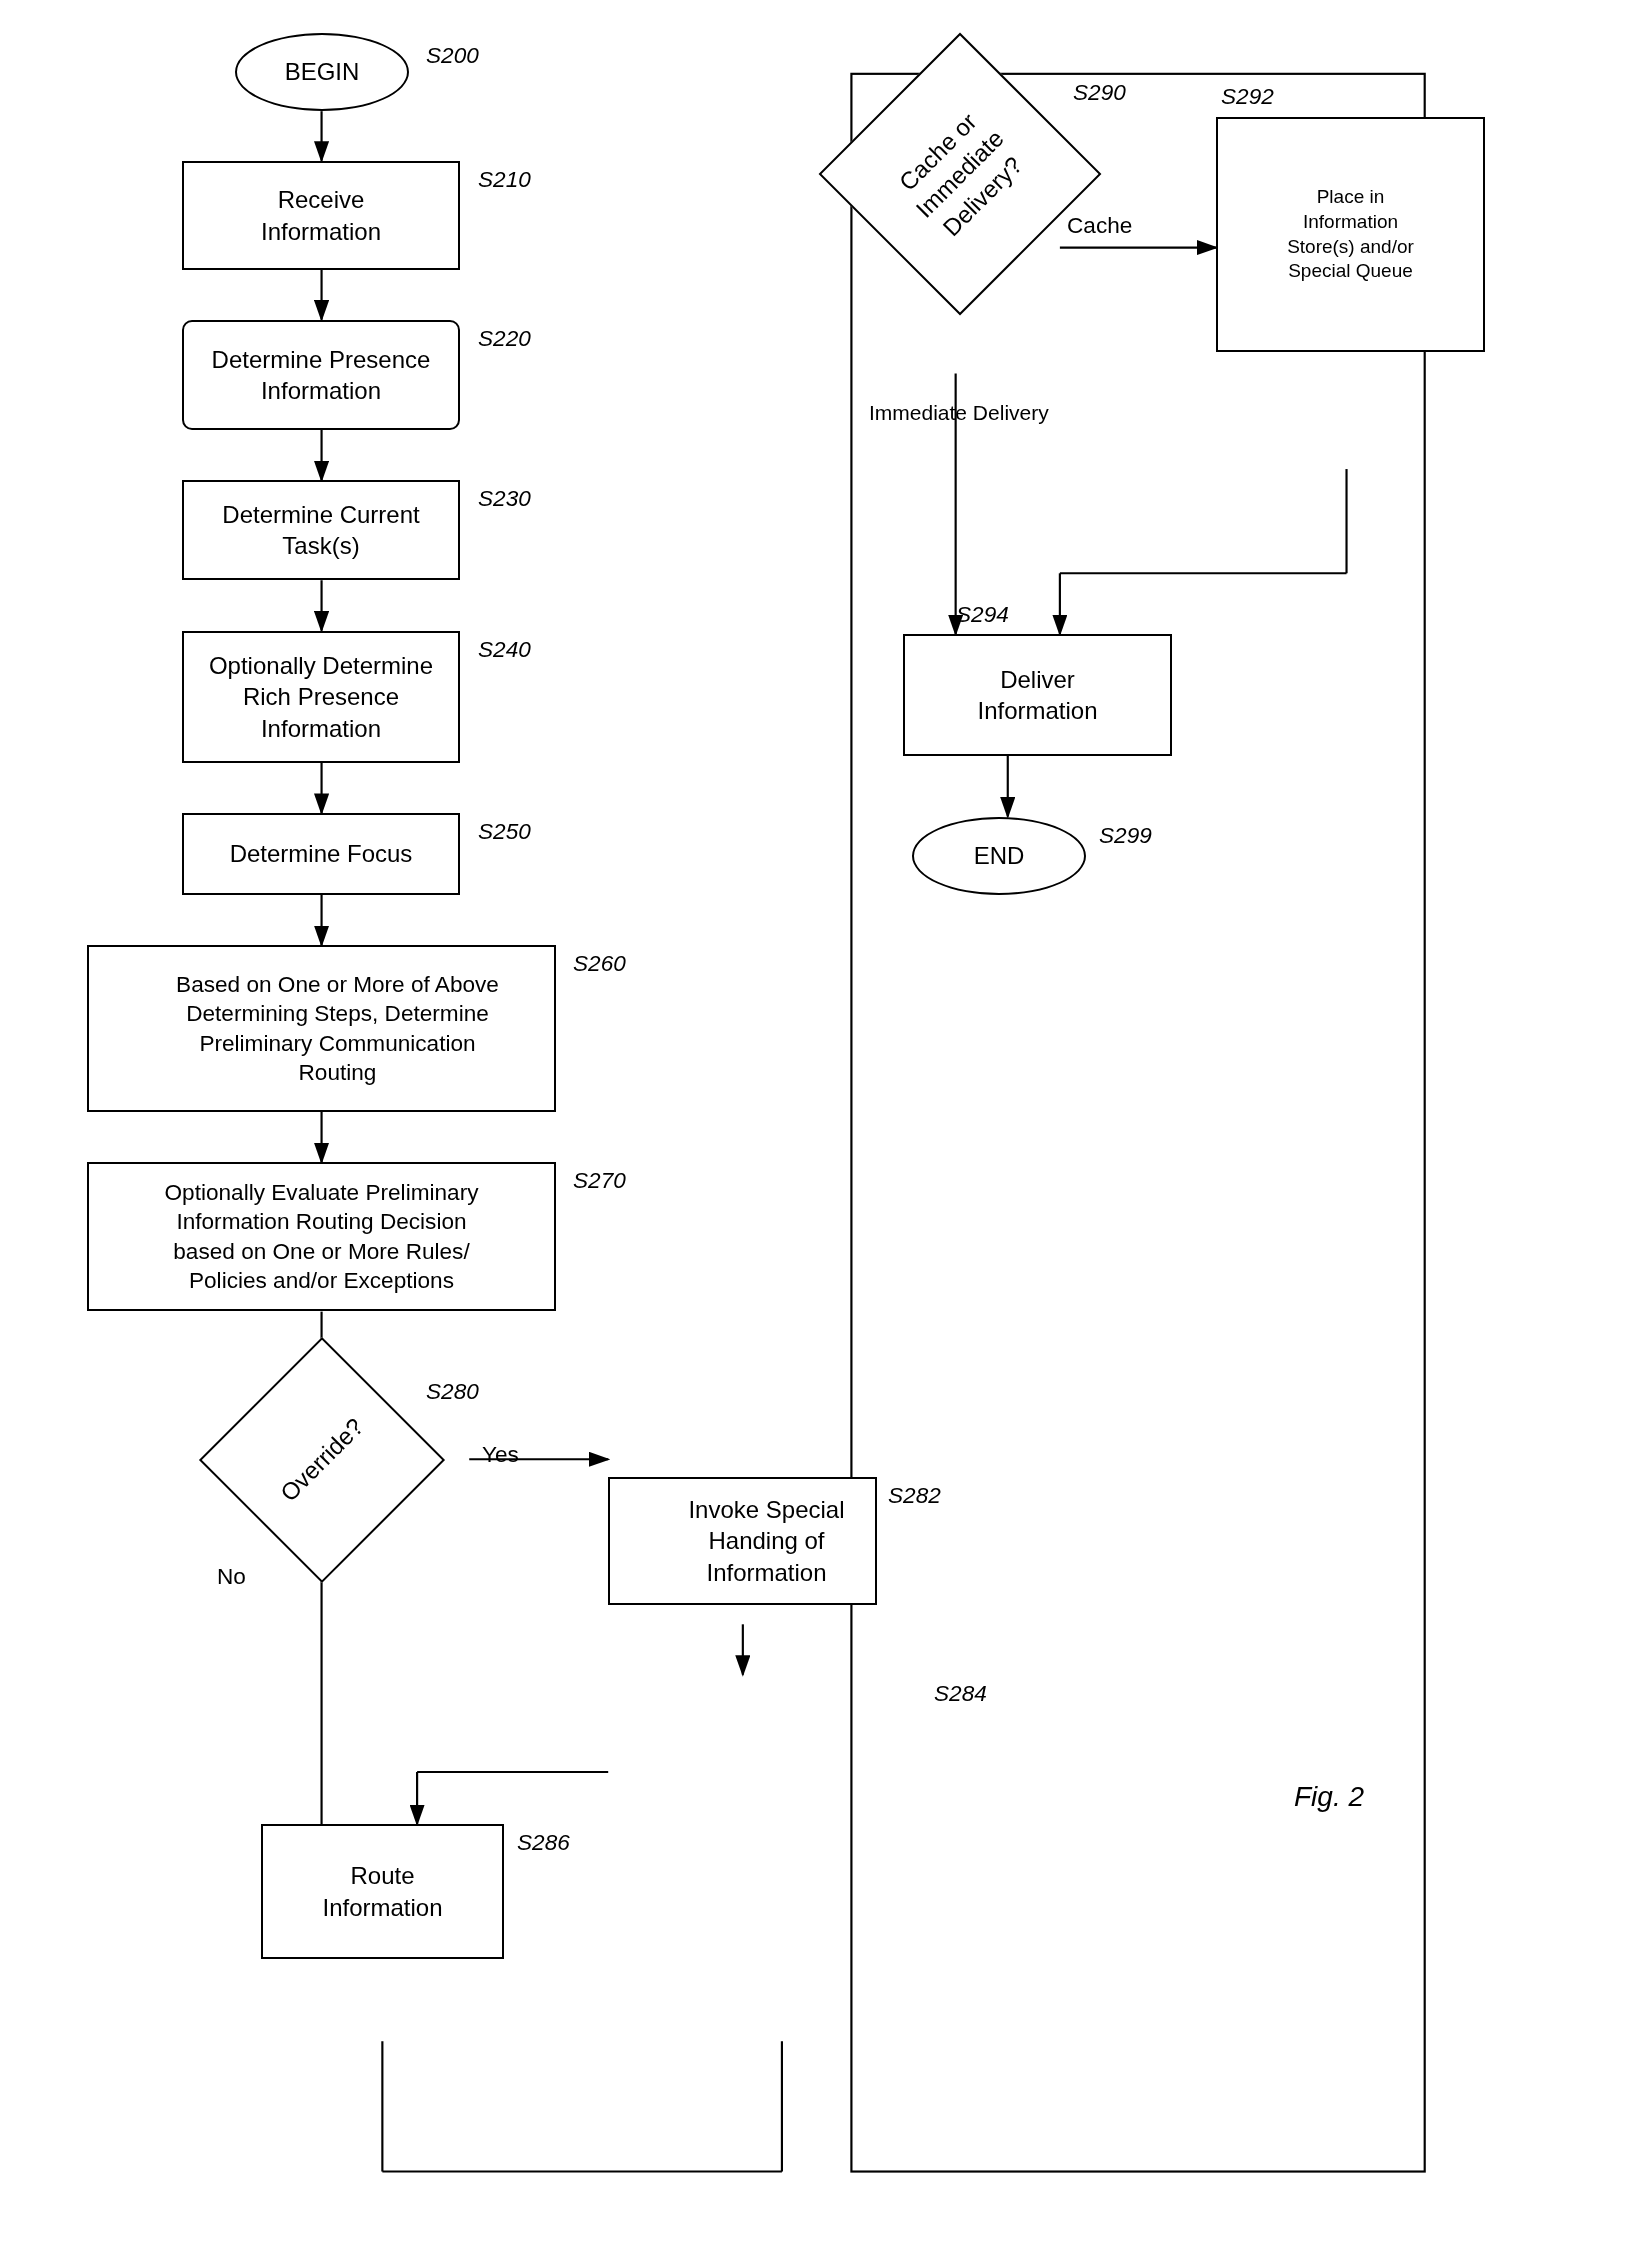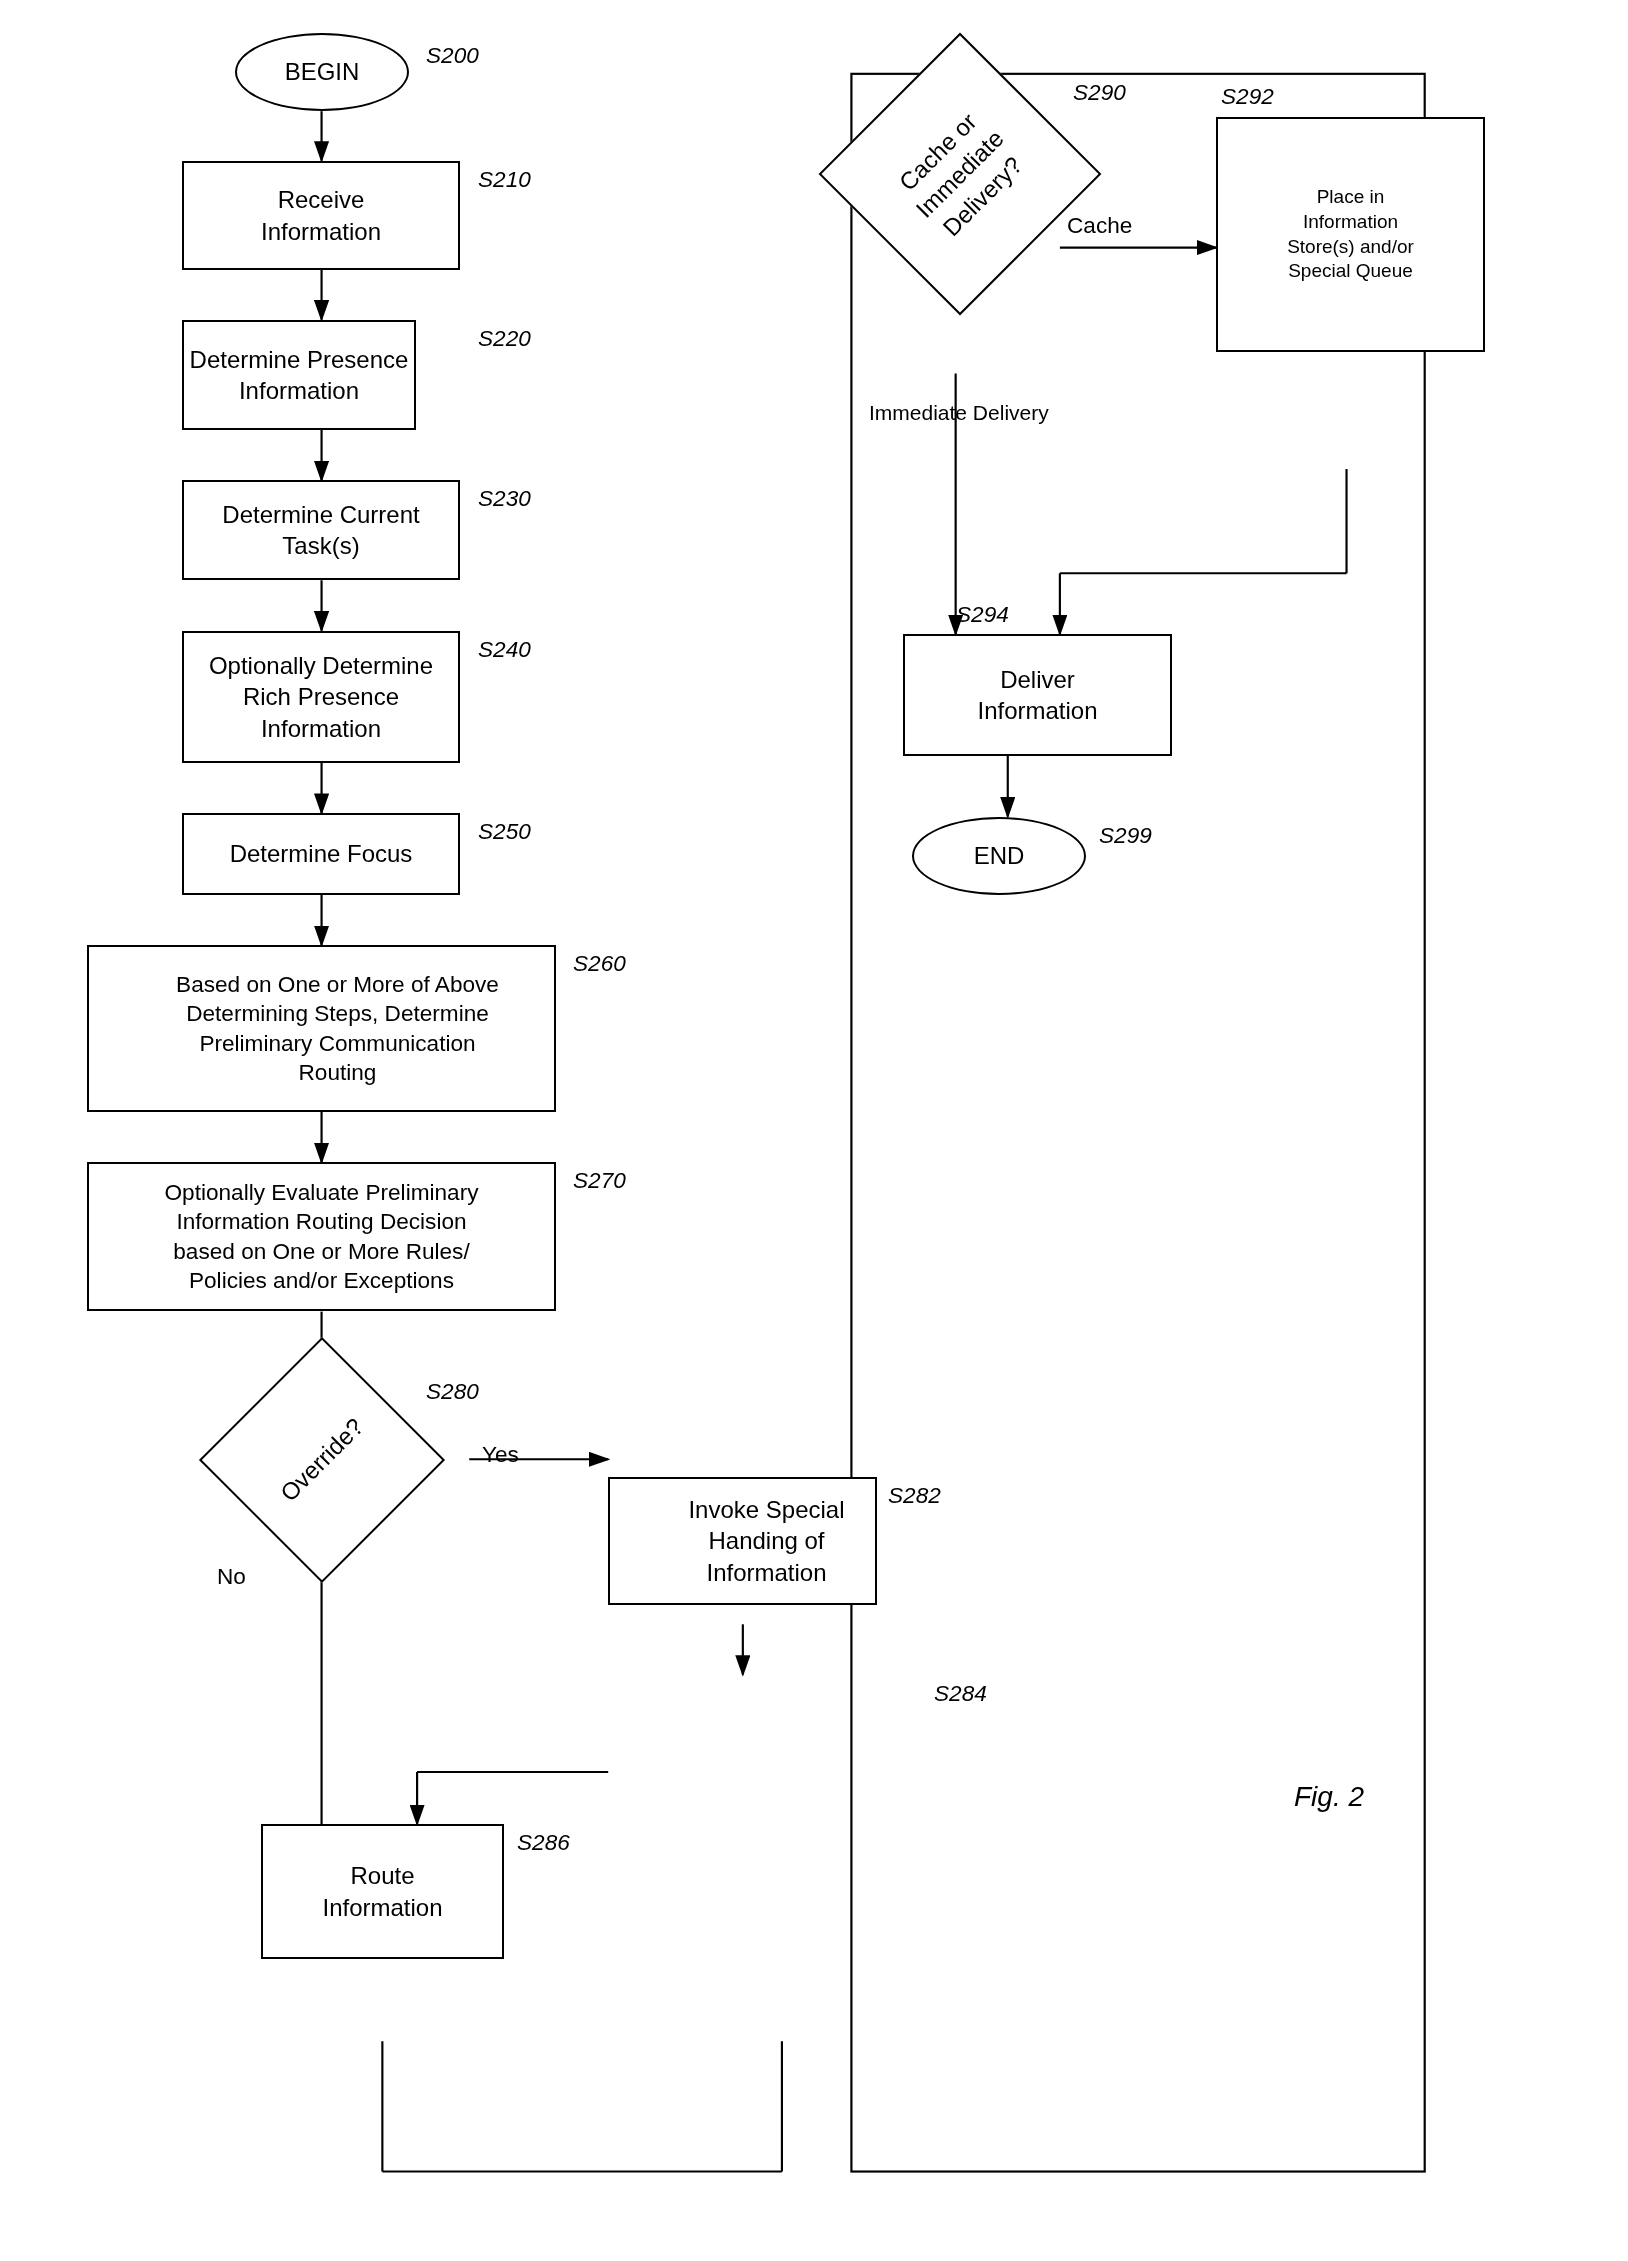--- a/index.html
+++ b/index.html
@@ -126,21 +126,21 @@
   <div class="shape oval" style="left:235px; top:33px; width:174px; height:78px;">
     <span>BEGIN</span>
   </div>
   <span class="step-label" style="left:426px; top:43px;">S200</span>
 
   <div class="shape rect" style="left:182px; top:161px; width:278px; height:109px;">
     <span>Receive<br>Information</span>
   </div>
   <span class="step-label" style="left:478px; top:167px;">S210</span>
 
-  <div class="shape rect" style="left:182px; top:320px; width:234px; height:110px;">
+  <div class="shape rect" style="left:182px; top:320px; width:278px; height:110px;border-radius:10px;">
     <span>Determine Presence<br>Information</span>
   </div>
   <span class="step-label" style="left:478px; top:326px;">S220</span>
 
   <div class="shape rect" style="left:182px; top:480px; width:278px; height:100px;">
     <span>Determine Current<br>Task(s)</span>
   </div>
   <span class="step-label" style="left:478px; top:486px;">S230</span>
 
   <div class="shape rect" style="left:182px; top:631px; width:278px; height:132px;">

